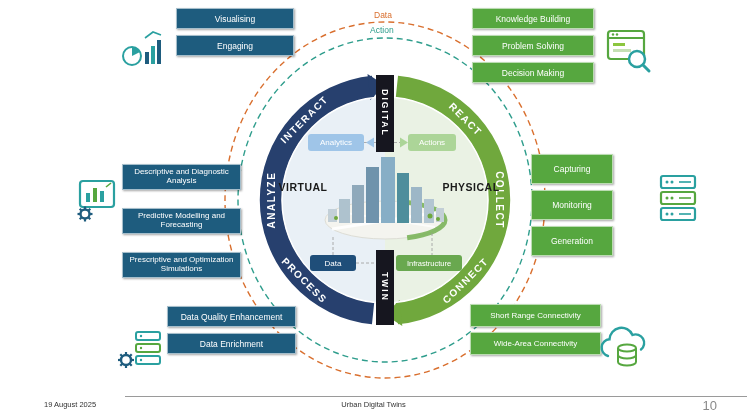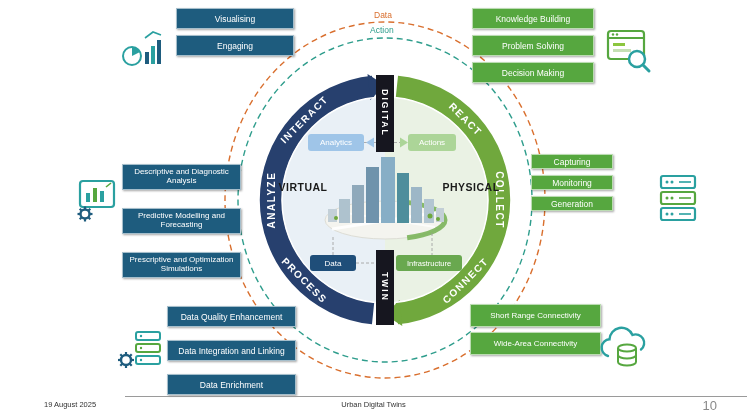--- a/index.html
+++ b/index.html
@@ -13,22 +13,22 @@
        border:1px solid rgba(255,255,255,.6);box-sizing:border-box}
   .navy{background:#1E5C7E}
   .green{background:#56A73F}
   .g-interact{left:176px;top:8px;width:118px;gap:6px}
   .g-interact .box{height:21px;font-size:8.5px}
   .g-react{left:472px;top:8px;width:122px;gap:6px}
   .g-react .box{height:21px;font-size:8.5px}
   .g-analyze{left:122px;top:164px;width:119px;gap:18px}
   .g-analyze .box{height:26px;font-size:8px;line-height:1.1}
   .g-collect{left:531px;top:154px;width:82px;gap:6px}
-  .g-collect .box{height:15px;font-size:8.5px}
-  .g-process{left:167px;top:306px;width:129px;gap:13px}
+  .g-collect .box{height:30px;font-size:8.5px}
+  .g-process{left:167px;top:306px;width:129px;gap:6px}
   .g-process .box{height:21px;font-size:8.5px}
   .g-connect{left:470px;top:304px;width:131px;gap:5px}
   .g-connect .box{height:23px;font-size:8px}
   .legend{z-index:3;background:#fff;padding:0 3px;font-size:8.5px;line-height:10px}
   .legend-data{left:371px;top:10px;color:#D96F2E}
   .legend-action{left:367px;top:25px;color:#2E9D8C}
   .icon{z-index:2}
   .footer-line{left:125px;right:0;top:396px;border-top:1px solid #9a9a9a;z-index:3}
   .footer-text{font-size:7.5px;color:#333;z-index:3}
   .f-date{left:44px;top:400px}
@@ -134,21 +134,20 @@
   </div>
 
   <div class="group g-collect">
     <div class="box green">Capturing</div>
     <div class="box green">Monitoring</div>
     <div class="box green">Generation</div>
   </div>
 
   <div class="group g-process">
     <div class="box navy">Data Quality Enhancement</div>
-    <div class="box navy">Data Integration and Linking</div>
     <div class="box navy">Data Enrichment</div>
   </div>
 
   <div class="group g-connect">
     <div class="box green">Short Range Connectivity</div>
     <div class="box green">Wide-Area Connectivity</div>
   </div>
 
   <svg class="abs icon" style="left:120px;top:26px" width="46" height="46" viewBox="0 0 46 46">
     <circle cx="12" cy="30" r="9" fill="none" stroke="#2AA0A0" stroke-width="2"></circle>

